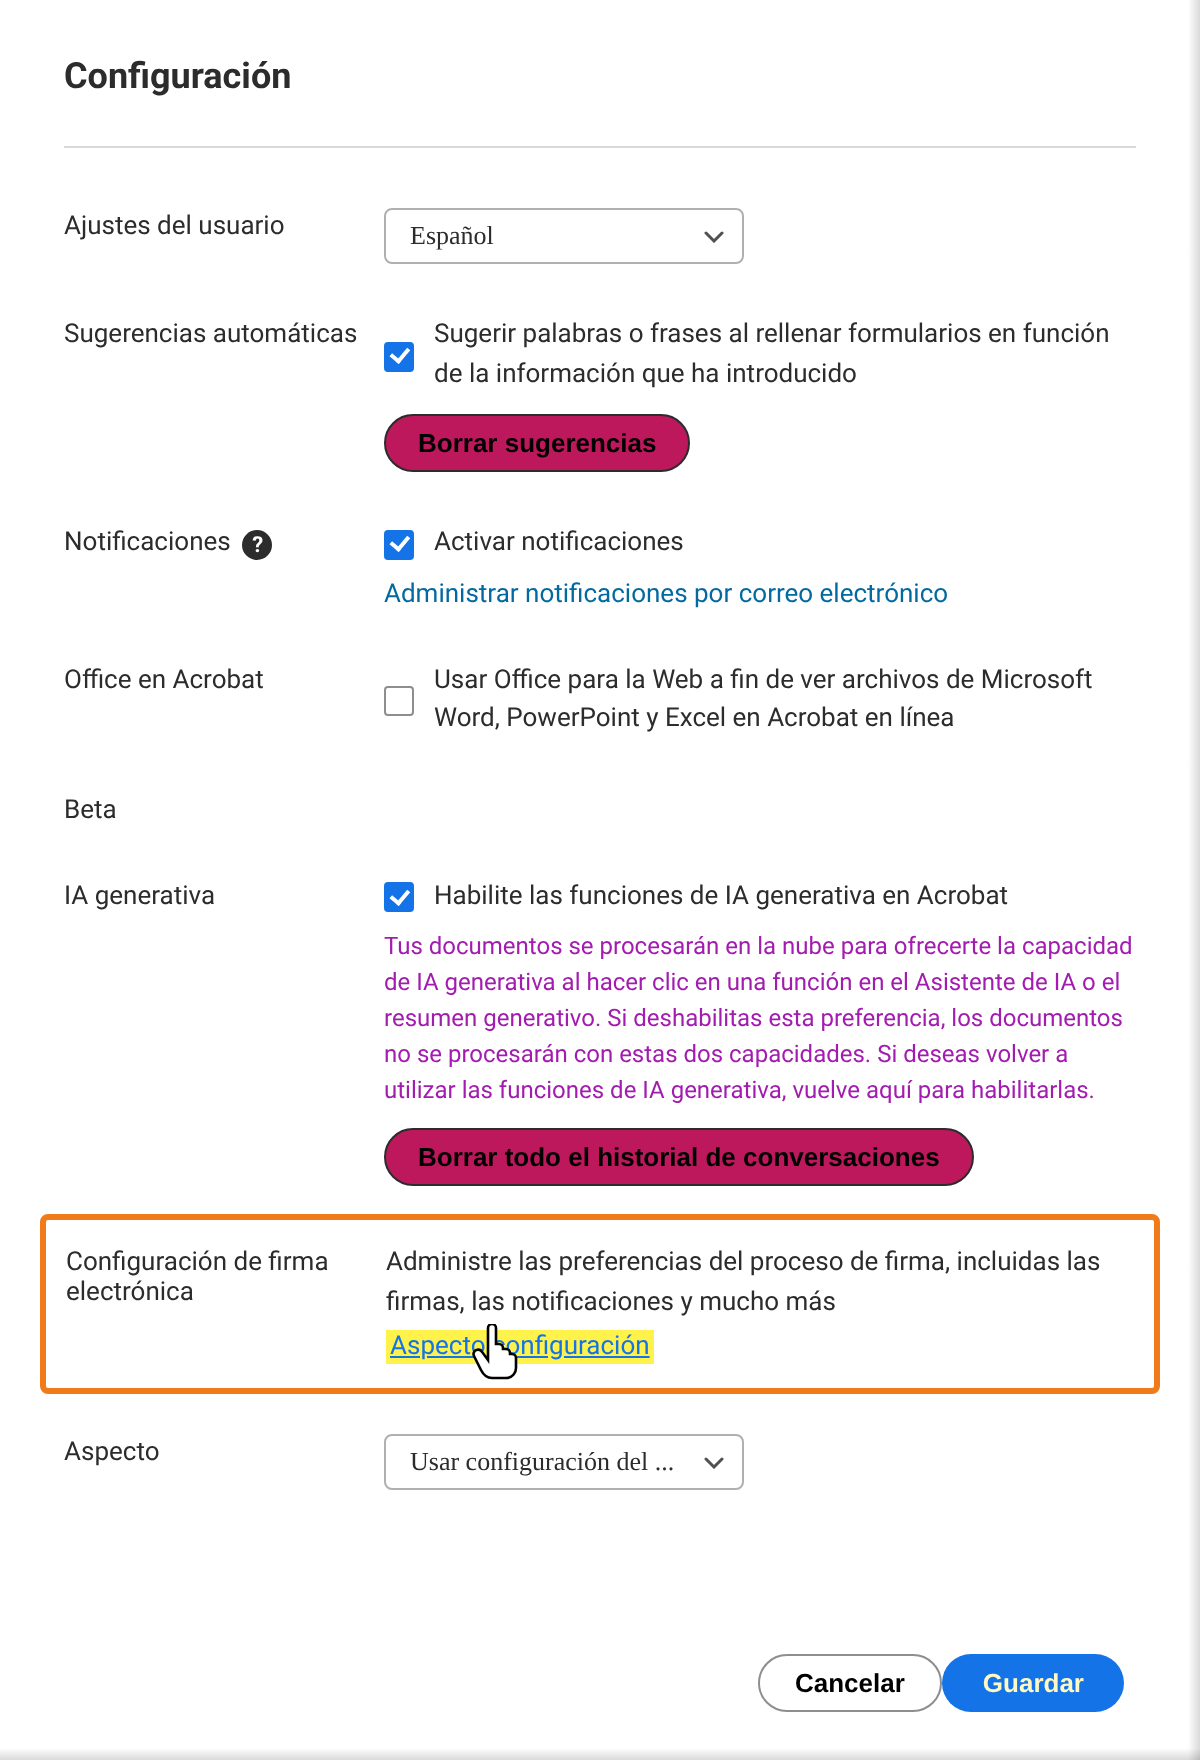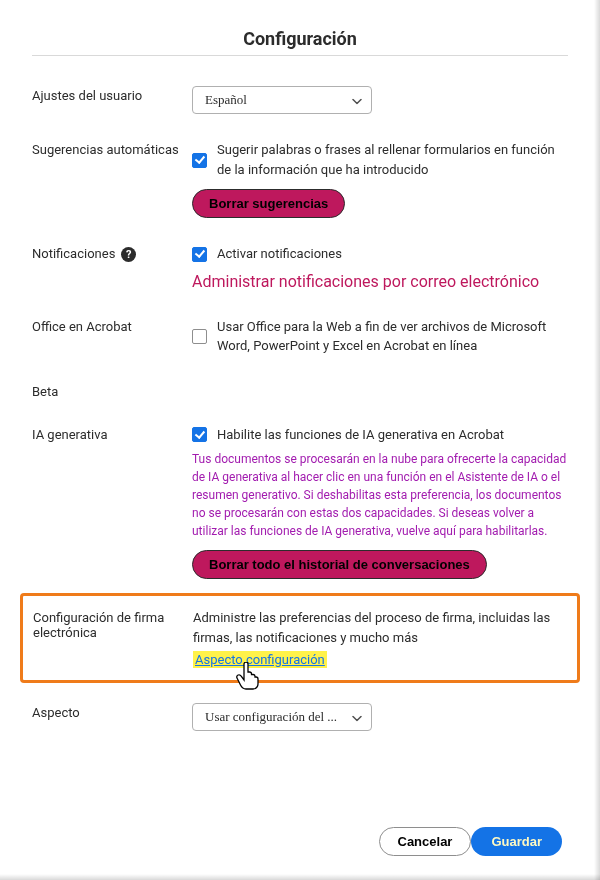--- a/index.html
+++ b/index.html
@@ -15,22 +15,21 @@
       width: 600px;
       height: 880px;
       position: relative;
     }
     .container {
       padding: 28px 32px 80px 32px;
     }
     .page-title {
       font-size: 18px;
       font-weight: 700;
-      margin-bottom: 6px;
-      text-align: center;
+      margin-bottom: 24px;
     }
     .divider {
       border: none;
       border-top: 1px solid #d9d9d9;
       margin-bottom: 30px;
     }
     .row {
       display: flex;
       margin-bottom: 26px;
       align-items: flex-start;
@@ -120,22 +119,22 @@
       background: #2c2c2c;
       color: #fff;
       font-size: 11px;
       font-weight: 700;
       display: inline-flex;
       align-items: center;
       justify-content: center;
       margin-top: 1px;
     }
     .link {
-      color: #be185d;
-      font-size: 16px;
+      color: #0369a1;
+      font-size: 13px;
       cursor: pointer;
       display: inline-block;
       margin-top: 8px;
     }
     .subtext {
       font-size: 12px;
       color: #a21caf;
       margin-top: 6px;
       line-height: 1.5;
     }

